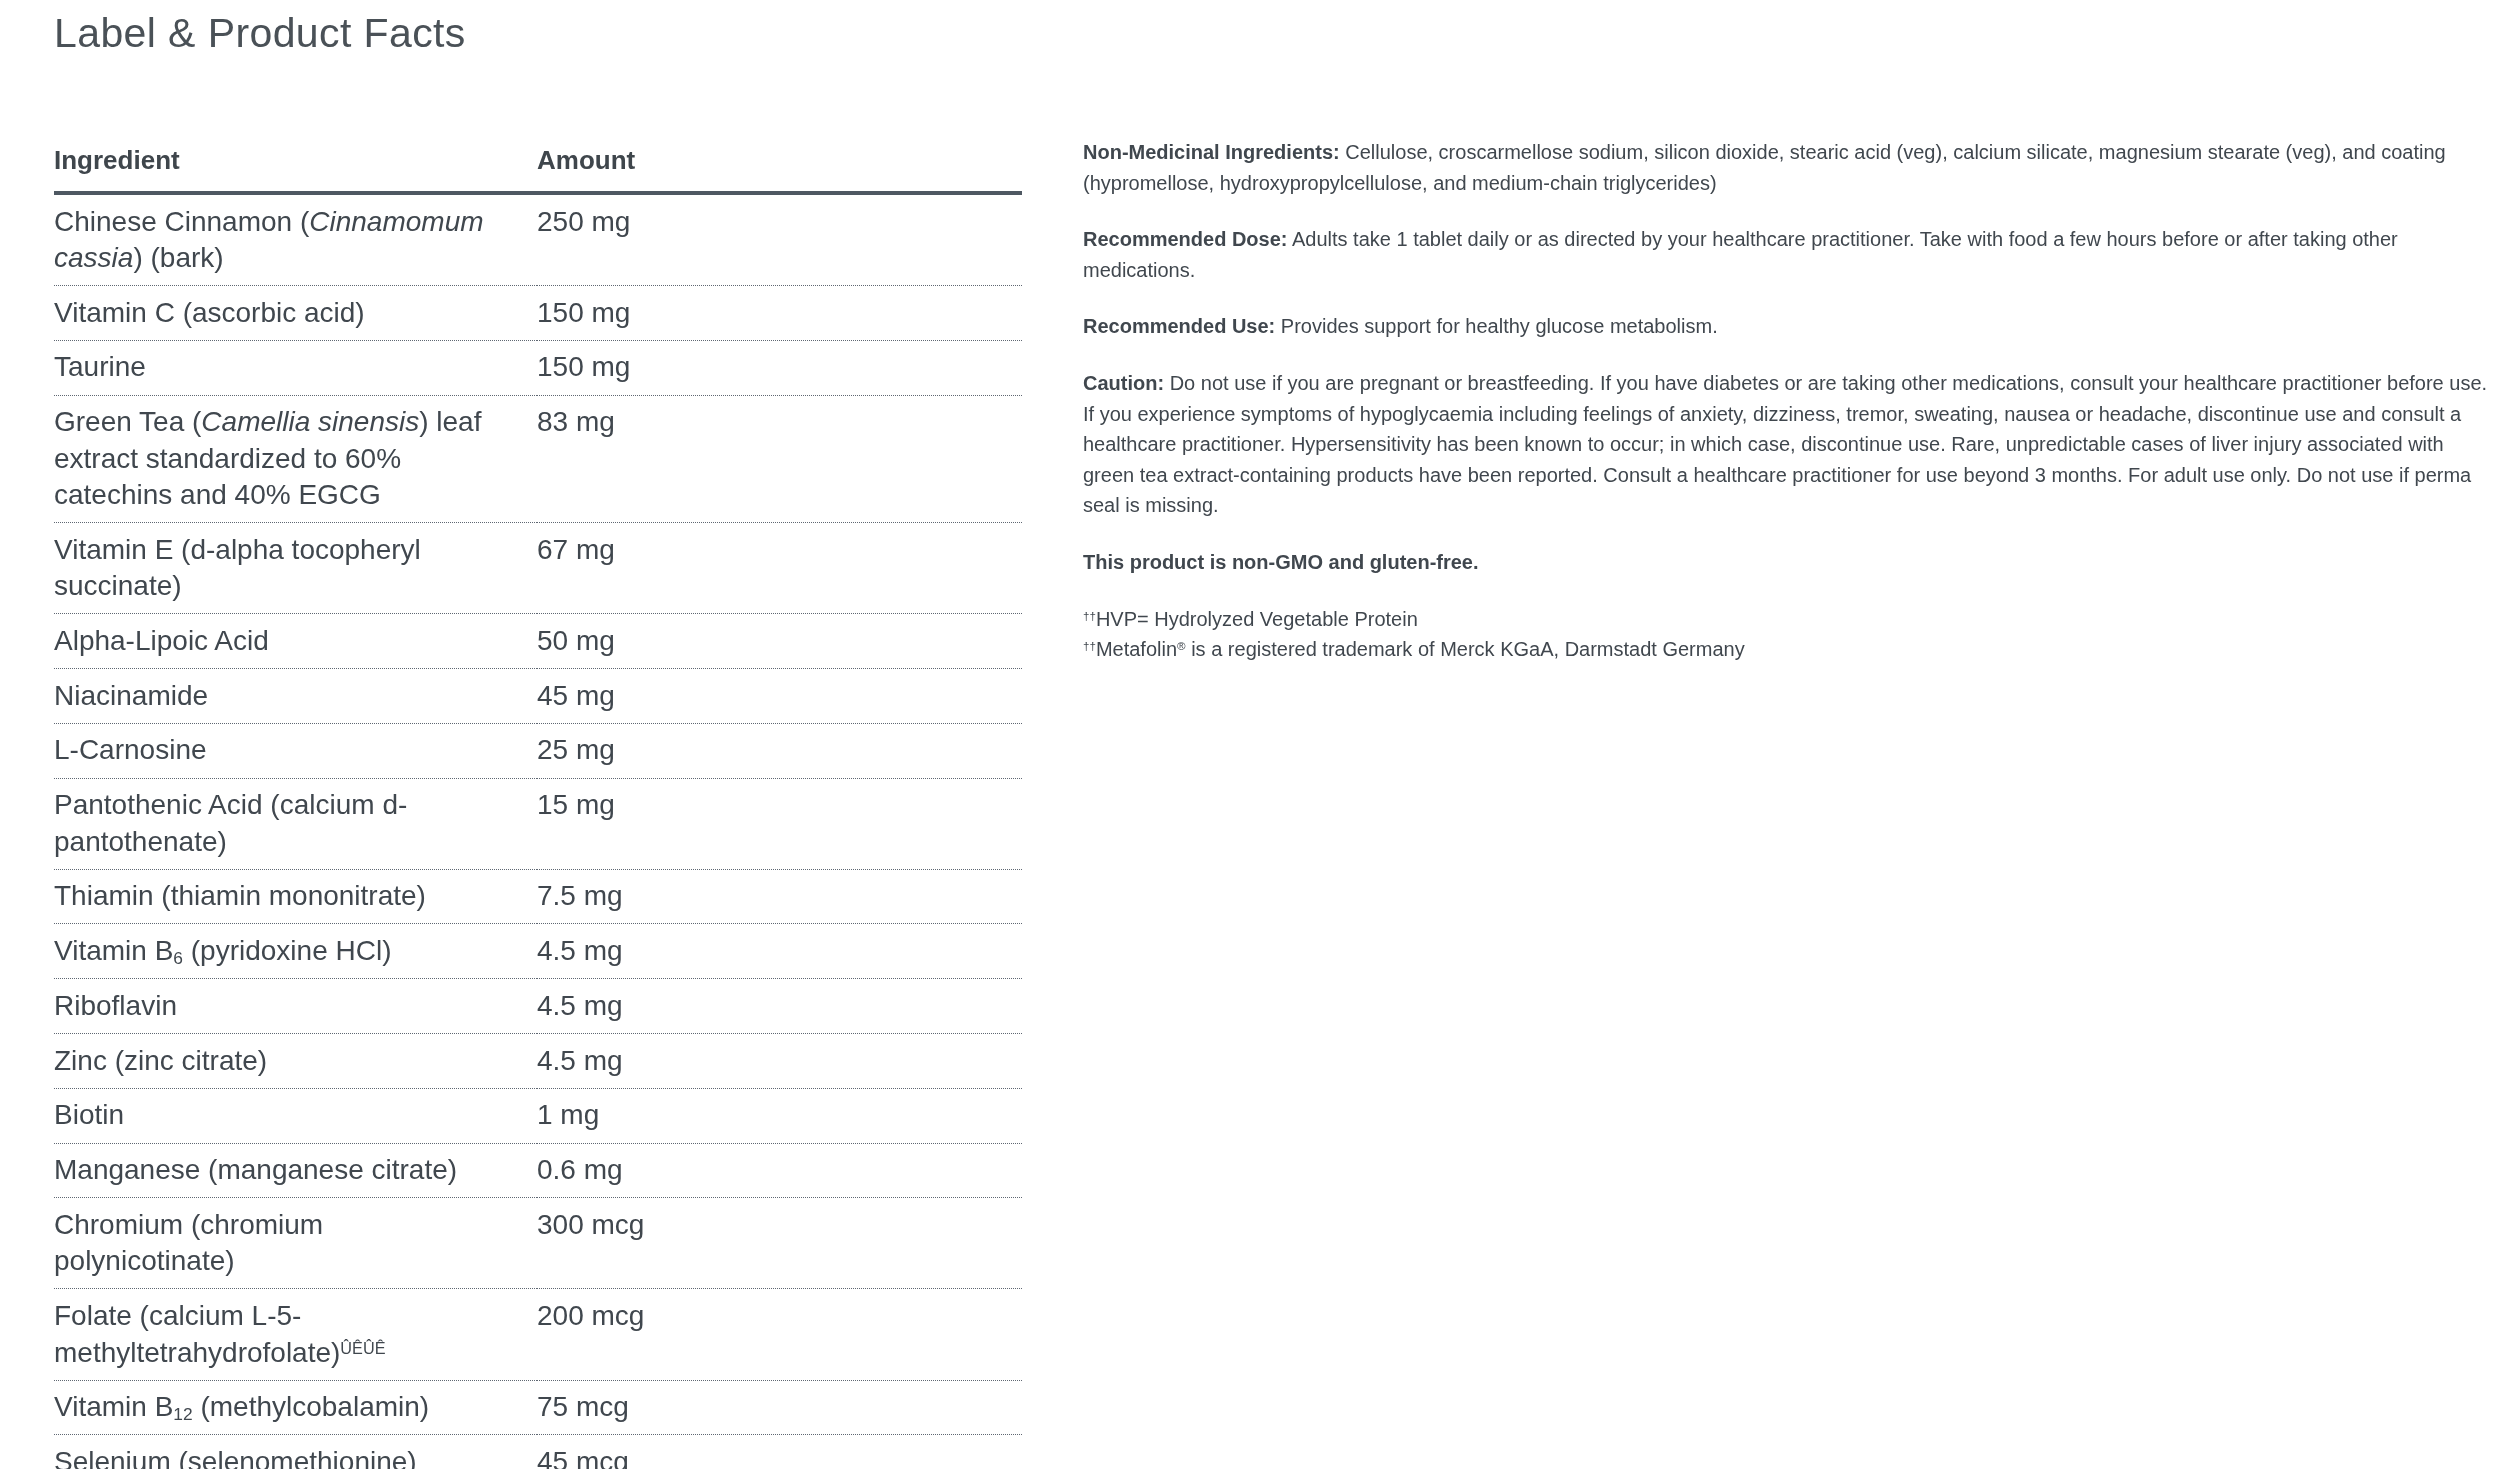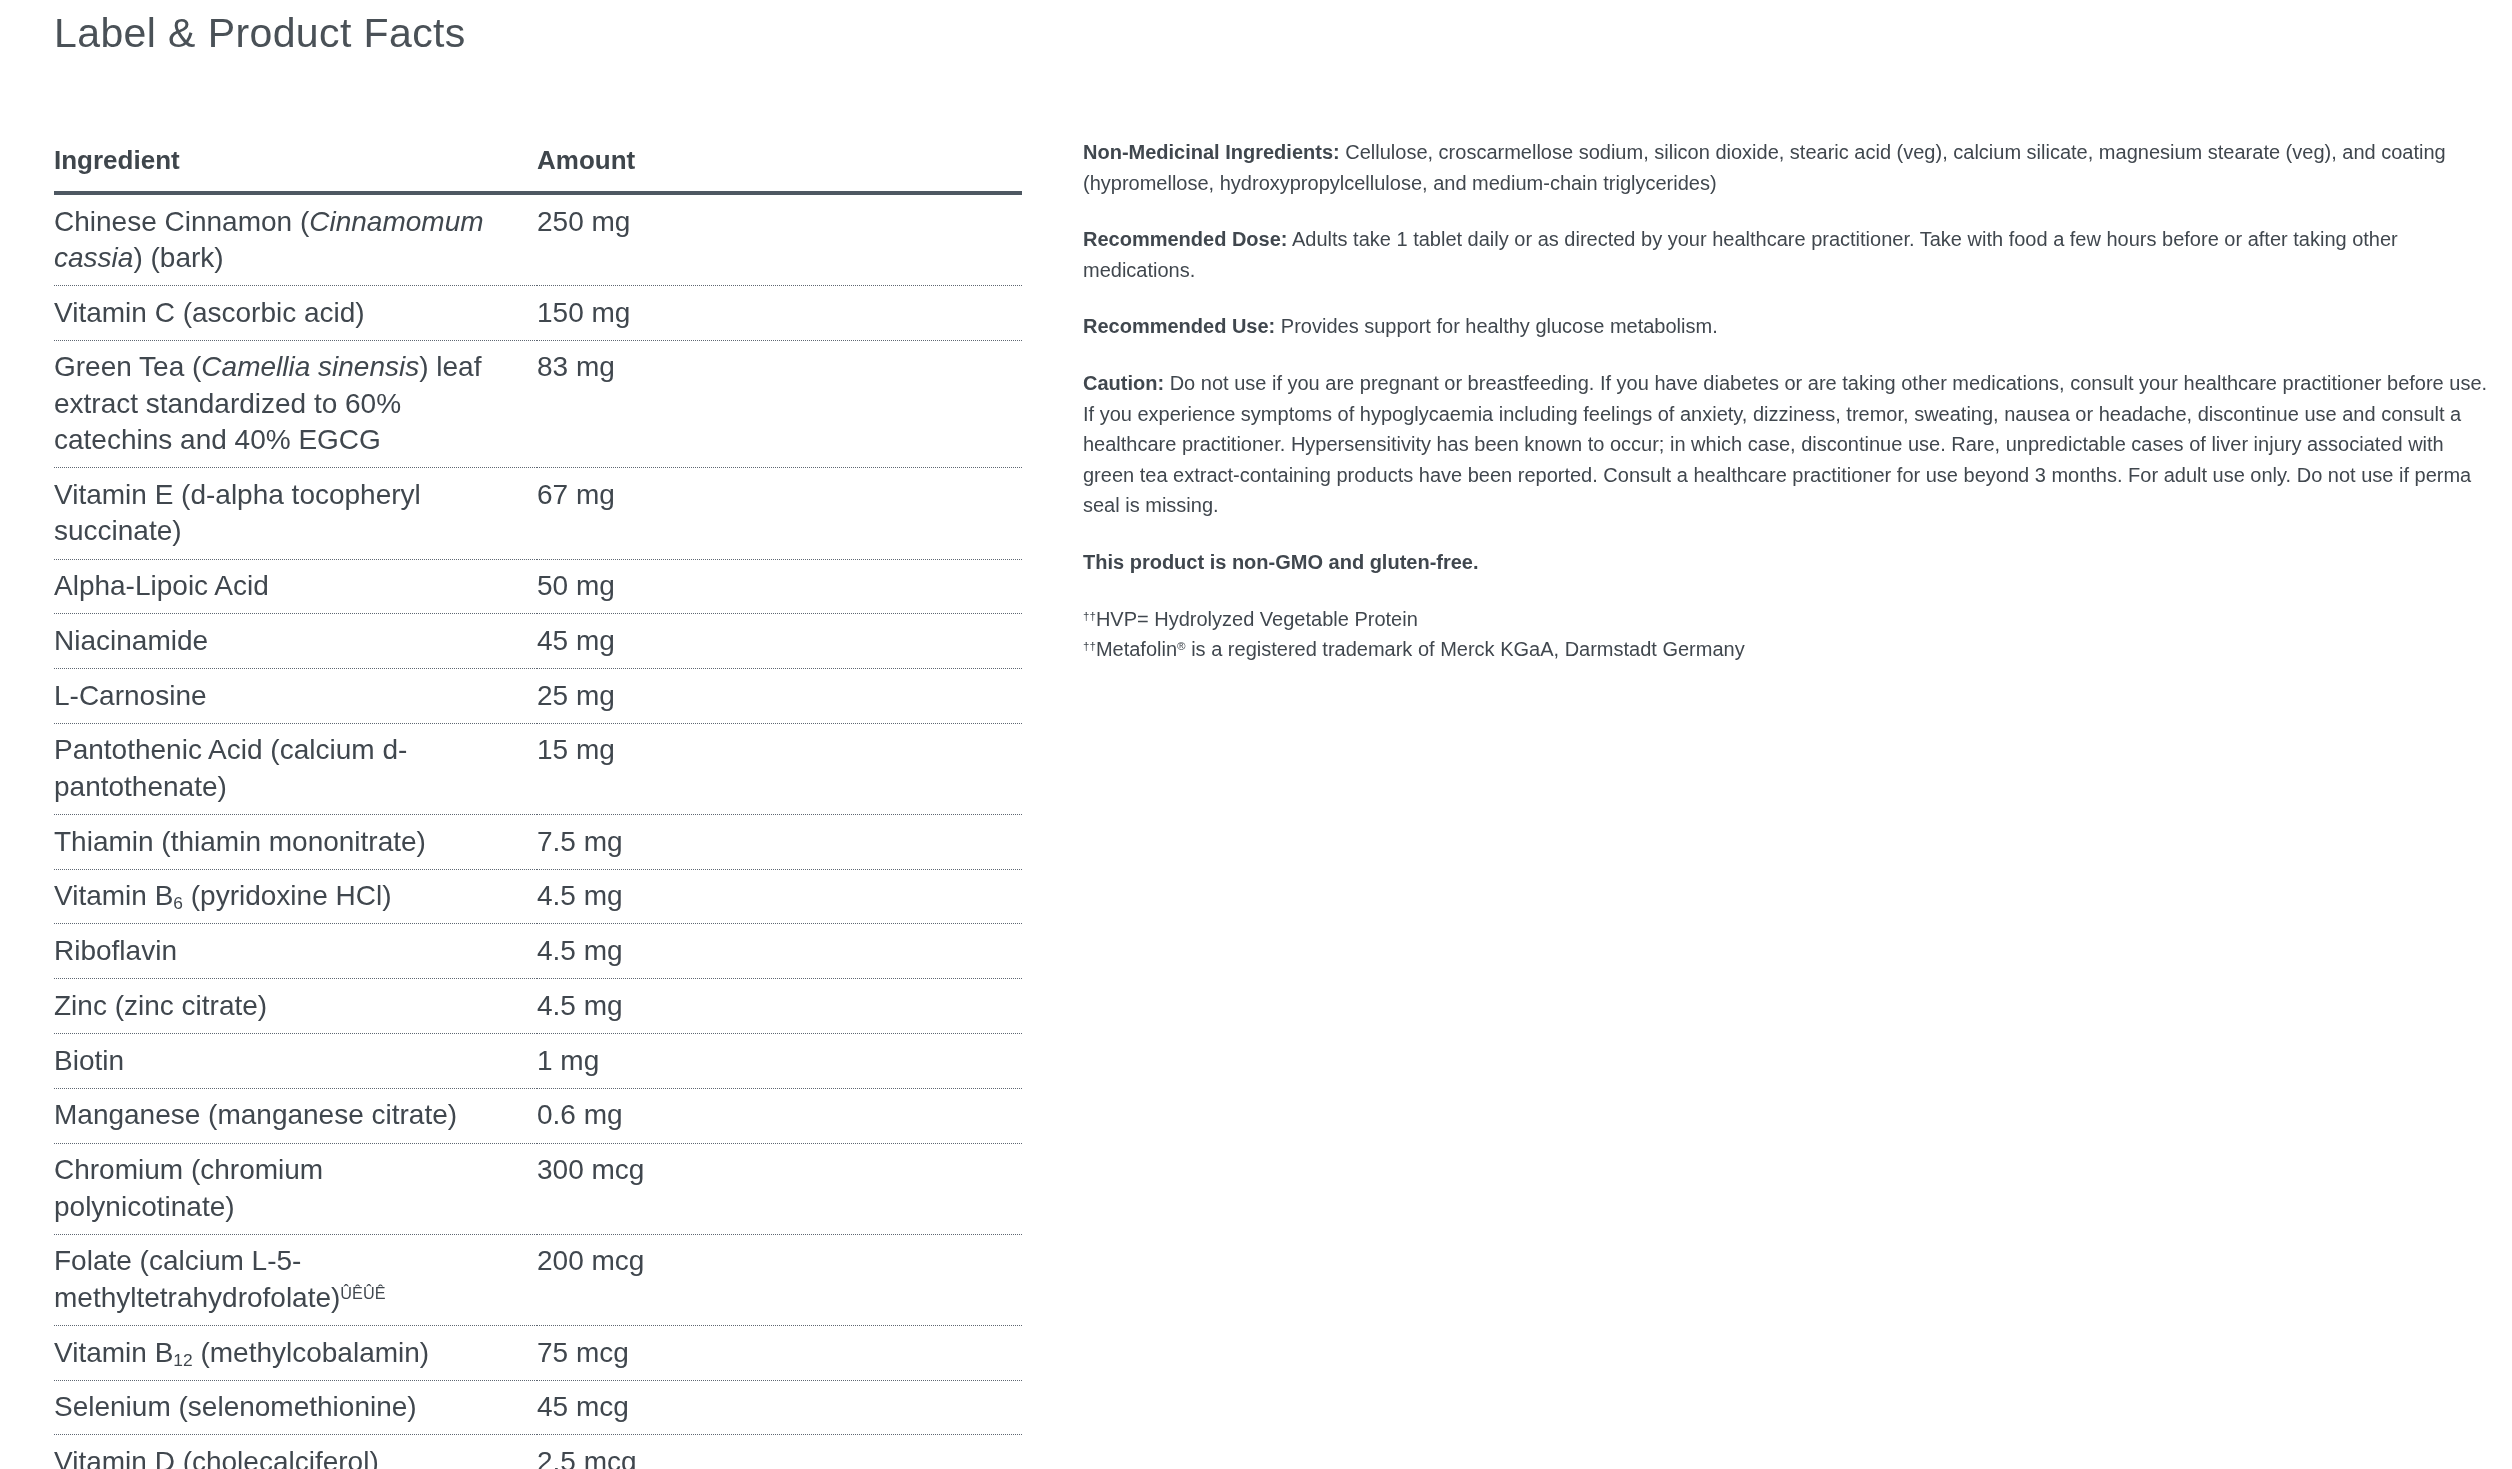--- a/index.html
+++ b/index.html
@@ -59,20 +59,24 @@
             <th class="col-amount">Amount</th>
           </tr>
         </thead>
         <tbody id="table-rows">
             <tr>
               <td class="cell-ingredient"><span>Chinese Cinnamon (</span><em>Cinnamomum cassia</em><span>) (bark)</span></td>
               <td class="cell-amount">250 mg</td>
             </tr>
             <tr>
               <td class="cell-ingredient"><span>Vitamin C (ascorbic acid)</span></td>
+              <td class="cell-amount">150 mg</td>
+            </tr>
+            <tr>
+              <td class="cell-ingredient"><span>Taurine</span></td>
               <td class="cell-amount">150 mg</td>
             </tr>
             <tr>
               <td class="cell-ingredient"><span>Green Tea (</span><em>Camellia sinensis</em><span>) leaf extract standardized to 60% catechins and 40% EGCG</span></td>
               <td class="cell-amount">83 mg</td>
             </tr>
             <tr>
               <td class="cell-ingredient"><span>Vitamin E (d-alpha tocopheryl succinate)</span></td>
               <td class="cell-amount">67 mg</td>
             </tr>

